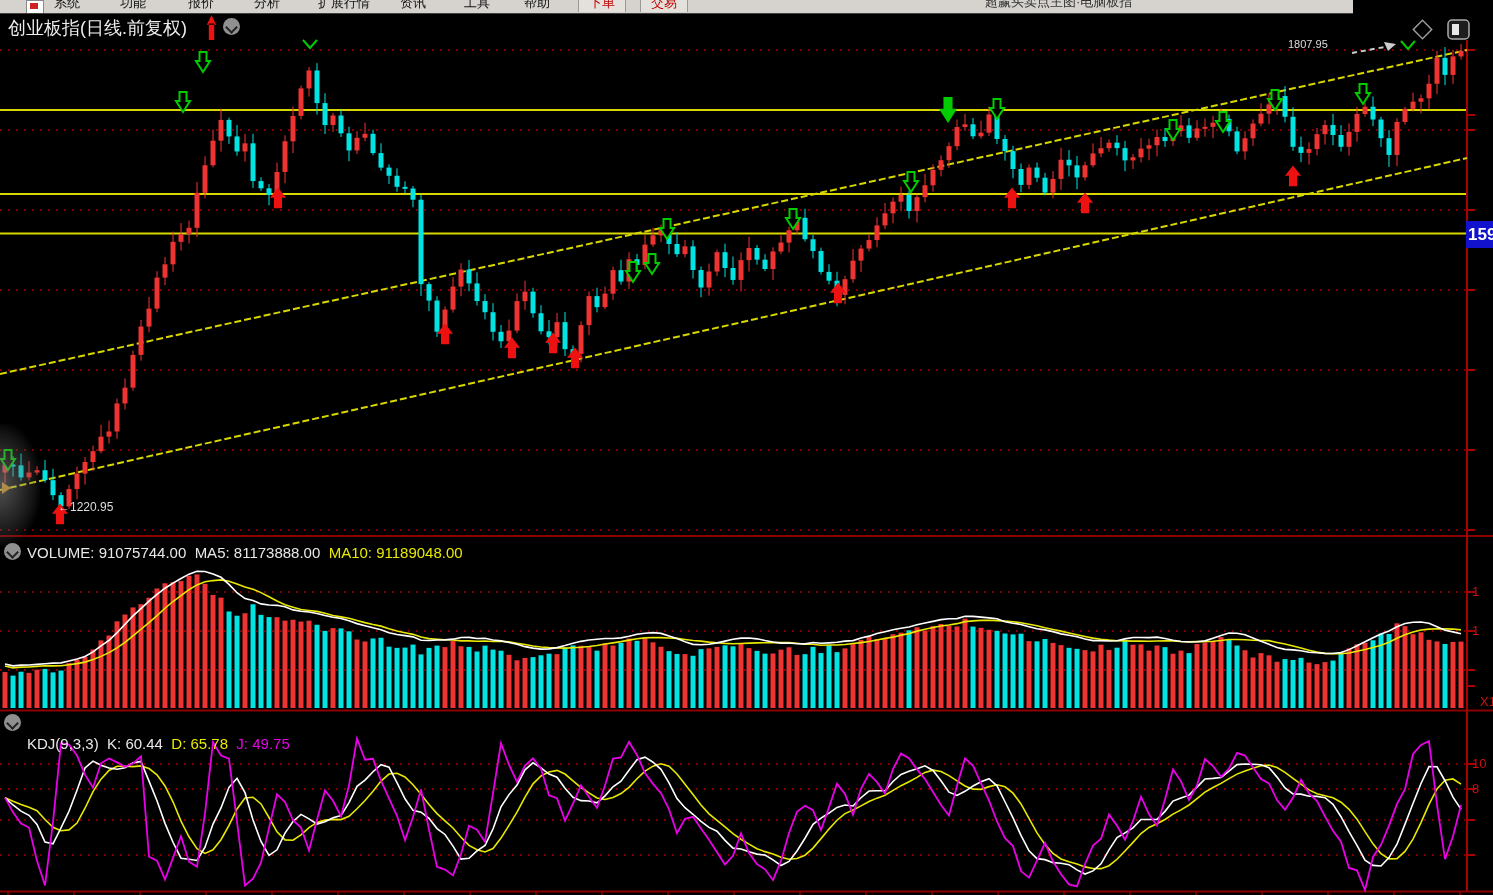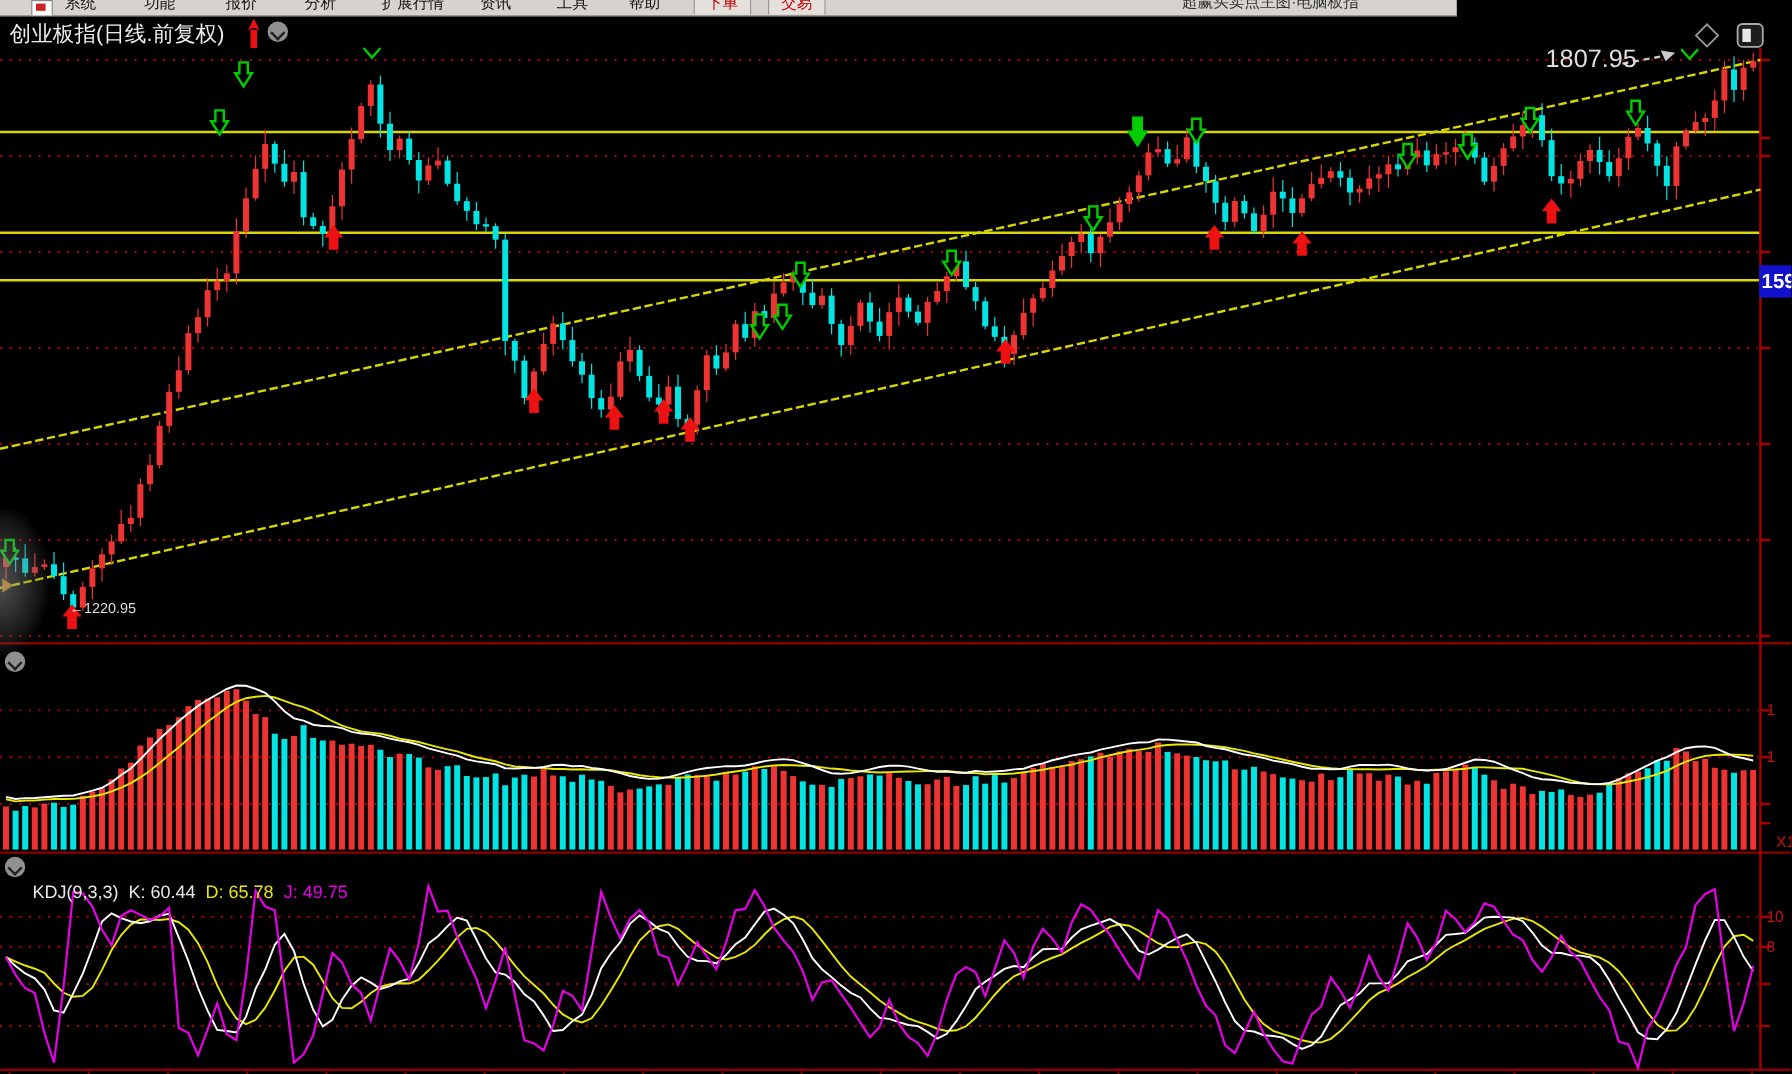--- a/index.html
+++ b/index.html
@@ -1,32 +1,32 @@
 <!DOCTYPE html>
 <html><head>
 <meta charset="utf-8">
 <style>
   html,body{margin:0;padding:0;background:#000;}
   #app{position:relative;width:1493px;height:895px;background:#000;overflow:hidden;
        font-family:"Liberation Sans","DejaVu Sans",sans-serif;}
   .abs{position:absolute;}
-  #menubar{left:0;top:0;width:1214px;height:13px;background:#d6d3ce;border-bottom:1px solid #404040;overflow:hidden;z-index:30;}
+  #menubar{left:0;top:0;width:1353px;height:13px;background:#d6d3ce;border-bottom:1px solid #404040;overflow:hidden;z-index:30;}
   .menu-item{position:absolute;top:-6px;font-size:13px;color:#111;white-space:nowrap;}
   .menu-item.red{color:#c00000;border-left:1px solid #999;border-right:1px solid #999;padding:0 10px;background:#e4e1dc;}
   #menu-right-text{position:absolute;top:-7px;font-size:13px;color:#333;white-space:nowrap;}
   #app-icon{position:absolute;left:26px;top:0px;width:16px;height:12px;background:#fff;border:1px solid #888;}
   #app-icon:before{content:"";position:absolute;left:3px;top:2px;width:8px;height:6px;background:#d02020;}
   #title-row{left:8px;top:16px;height:24px;color:#eeeeee;font-size:18px;z-index:20;white-space:nowrap;}
   #title-row .t{letter-spacing:0px;}
   .hdr{position:absolute;font-size:15px;z-index:20;white-space:nowrap;}
   .hdr .w{color:#e8e8e8;} .hdr .y{color:#e8e800;} .hdr .m{color:#e800e8;}
   .chev-btn{position:absolute;width:17px;height:17px;border-radius:50%;background:#909090;z-index:21;}
   .chev-btn:before{content:"";position:absolute;left:4px;top:5px;width:7px;height:7px;
      border-left:2px solid #222;border-bottom:2px solid #222;transform:rotate(-45deg);}
-  #price-high{color:#dddddd;font-size:21px;z-index:22;}
+  #price-high{color:#dddddd;font-size:11px;z-index:22;}
   #price-low{color:#dddddd;font-size:12px;z-index:22;}
   #axis-price{left:1466px;top:221px;width:30px;height:27px;background:#1212cc;color:#ffffff;
     font-size:17px;font-weight:bold;z-index:22;overflow:hidden;line-height:27px;padding-left:2px;}
   .axis-red{position:absolute;color:#cc1111;font-size:13px;z-index:22;}
   #left-wedge{left:0;top:424px;width:40px;height:122px;z-index:15;
     background:radial-gradient(ellipse at left center,rgba(150,150,150,.55),rgba(80,80,80,.25) 60%,rgba(0,0,0,0) 75%);}
   svg{position:absolute;left:0;top:0;z-index:10;}
   #win-icons{z-index:25;}
 </style>
 </head>
@@ -63,20 +63,28 @@
     <rect x="8" y="5" width="13" height="13" transform="rotate(45 14.5 11.5)" fill="none" stroke="#999999" stroke-width="1.5"></rect>
     <rect x="40" y="2" width="21" height="19" rx="4" fill="#1d1d1d" stroke="#aaaaaa" stroke-width="1.5"></rect>
     <rect x="44" y="6" width="7" height="11" fill="#e8e8e8"></rect>
   </svg>
 
   <div id="price-high" class="abs" style="left:1288px;top:38px;">1807.95</div>
   <div id="price-low" class="abs" style="left:58px;top:500px;"><span>←</span><span>1220.95</span></div>
   <div id="axis-price" class="abs">159</div>
 
   <div class="chev-btn" style="left:4px;top:543px;"></div>
+  <div class="hdr" style="left:27px;top:544px;">
+    <span class="w">VOLUME:</span>
+    <span class="w">91075744.00</span>&nbsp;
+    <span class="w">MA5:</span>
+    <span class="w">81173888.00</span>&nbsp;
+    <span class="y">MA10:</span>
+    <span class="y">91189048.00</span>
+  </div>
 
   <div class="chev-btn" style="left:4px;top:714px;"></div>
   <div class="hdr" style="left:27px;top:715px;margin-top:20px;">
     <span class="w">KDJ(9,3,3)</span>&nbsp;
     <span class="w">K:</span>
     <span class="w">60.44</span>&nbsp;
     <span class="y">D:</span>
     <span class="y">65.78</span>&nbsp;
     <span class="m">J:</span>
     <span class="m">49.75</span>

